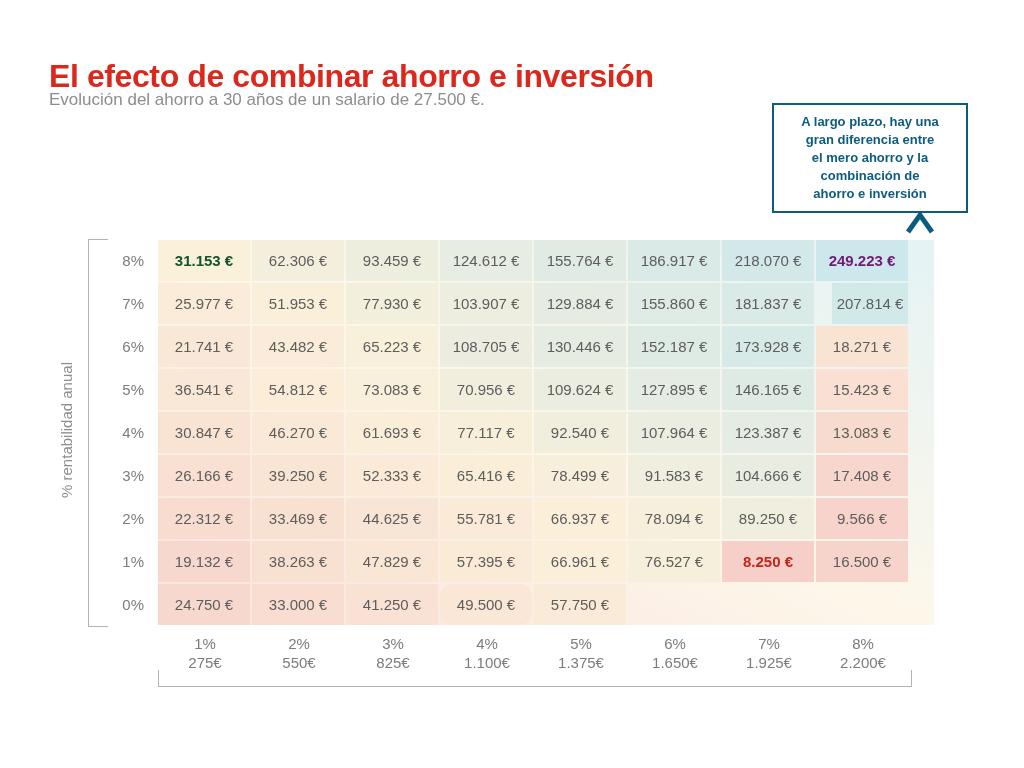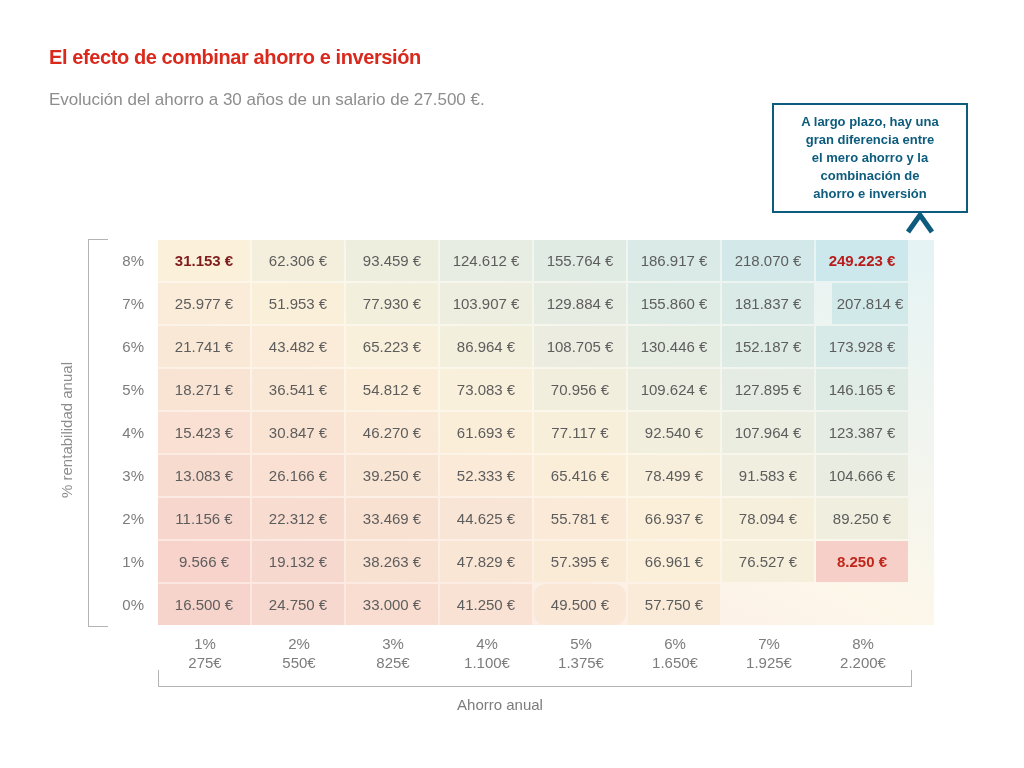--- a/index.html
+++ b/index.html
@@ -1,18 +1,18 @@
 <!DOCTYPE html>
 <html><head>
 <meta charset="utf-8">
 <style>
   html,body{margin:0;padding:0;background:#ffffff;}
   #stage{position:relative;width:1024px;height:768px;background:#ffffff;overflow:hidden;
          font-family:"Liberation Sans",sans-serif;}
-  .title{position:absolute;left:49px;top:46px;font-size:20px;font-weight:bold;letter-spacing:-0.4px;}
+  .title{position:absolute;left:49px;top:58px;font-size:32px;font-weight:bold;letter-spacing:-0.4px;}
   .subtitle{position:absolute;left:49px;top:90px;font-size:17px;color:#8d8d8d;}
   .callout{position:absolute;left:772px;top:103px;width:196px;box-sizing:border-box;
            border:2px solid #0d5c7d;color:#0d5c7d;font-size:13px;font-weight:bold;
            line-height:18px;text-align:center;padding:8px 5px;white-space:pre-line;}
   .arrow{position:absolute;left:902px;top:210px;}
   .ylabel-anchor{position:absolute;left:66px;top:430px;width:0;height:0;}
   .ylabel-anchor span{display:inline-block;white-space:nowrap;
            transform:translate(-50%,-50%) rotate(-90deg);
            font-size:15px;color:#8d8d8d;}
   .ybracket{position:absolute;left:88px;top:239px;width:20px;height:388px;box-sizing:border-box;
@@ -68,40 +68,39 @@
       <div class="rlabel">5%</div>
       <div class="rlabel">4%</div>
       <div class="rlabel">3%</div>
       <div class="rlabel">2%</div>
       <div class="rlabel">1%</div>
       <div class="rlabel">0%</div>
     </div>
 
   <div class="heatwrap">
     <div class="grid" id="heatgrid" style="color: rgb(93, 93, 93);">
-        <div class="cell" style="background: rgb(251, 240, 218); color: #7f1d1d; font-weight: bold;">31.153 €</div>
+        <div class="cell" style="background: rgb(251, 240, 218); color: #14532d; font-weight: bold;">31.153 €</div>
         <div class="cell" style="background: rgb(244, 239, 221);">62.306 €</div>
         <div class="cell" style="background: rgb(238, 238, 223);">93.459 €</div>
         <div class="cell" style="background: rgb(231, 237, 226);">124.612 €</div>
         <div class="cell" style="background: rgb(224, 235, 228);">155.764 €</div>
         <div class="cell" style="background: rgb(217, 234, 231);">186.917 €</div>
         <div class="cell" style="background: rgb(211, 233, 233);">218.070 €</div>
-        <div class="cell" style="background: rgb(204, 232, 236); color: #b91c1c; font-weight: bold;">249.223 €</div>
+        <div class="cell" style="background: rgb(204, 232, 236); color: #701a75; font-weight: bold;">249.223 €</div>
         <div class="cell" style="background: rgb(250, 236, 216);">25.977 €</div>
         <div class="cell" style="background: rgb(250, 240, 218);">51.953 €</div>
         <div class="cell" style="background: rgb(243, 239, 221);">77.930 €</div>
         <div class="cell" style="background: rgb(237, 238, 223);">103.907 €</div>
         <div class="cell" style="background: rgb(230, 236, 226);">129.884 €</div>
         <div class="cell" style="background: rgb(223, 235, 229);">155.860 €</div>
         <div class="cell" style="background: rgb(217, 234, 231);">181.837 €</div>
         <div class="cell" style="background: rgb(210, 233, 234); margin-left: 16px;">207.814 €</div>
         <div class="cell" style="background: rgb(250, 232, 214);">21.741 €</div>
         <div class="cell" style="background: rgb(250, 236, 216);">43.482 €</div>
         <div class="cell" style="background: rgb(249, 240, 219);">65.223 €</div>
-        <div class="cell" style="background: rgb(243, 239, 221);">86.964 €</div>
         <div class="cell" style="background: rgb(236, 237, 224);">108.705 €</div>
         <div class="cell" style="background: rgb(229, 236, 226);">130.446 €</div>
         <div class="cell" style="background: rgb(222, 235, 229);">152.187 €</div>
         <div class="cell" style="background: rgb(216, 234, 232);">173.928 €</div>
         <div class="cell" style="background: rgb(249, 228, 212);">18.271 €</div>
         <div class="cell" style="background: rgb(250, 232, 214);">36.541 €</div>
         <div class="cell" style="background: rgb(251, 237, 216);">54.812 €</div>
         <div class="cell" style="background: rgb(248, 240, 219);">73.083 €</div>
         <div class="cell" style="background: rgb(242, 238, 222);">70.956 €</div>
         <div class="cell" style="background: rgb(235, 237, 224);">109.624 €</div>
@@ -116,21 +115,21 @@
         <div class="cell" style="background: rgb(234, 237, 224);">107.964 €</div>
         <div class="cell" style="background: rgb(228, 236, 227);">123.387 €</div>
         <div class="cell" style="background: rgb(248, 219, 207);">13.083 €</div>
         <div class="cell" style="background: rgb(249, 224, 210);">26.166 €</div>
         <div class="cell" style="background: rgb(249, 229, 212);">39.250 €</div>
         <div class="cell" style="background: rgb(250, 234, 215);">52.333 €</div>
         <div class="cell" style="background: rgb(251, 238, 217);">65.416 €</div>
         <div class="cell" style="background: rgb(247, 239, 220);">78.499 €</div>
         <div class="cell" style="background: rgb(240, 238, 222);">91.583 €</div>
         <div class="cell" style="background: rgb(233, 237, 225);">104.666 €</div>
-        <div class="cell" style="background: rgb(247, 215, 205);">11.156 €</div>
+        <div class="cell" style="background: rgb(247, 215, 205);">17.408 €</div>
         <div class="cell" style="background: rgb(248, 220, 208);">22.312 €</div>
         <div class="cell" style="background: rgb(249, 225, 210);">33.469 €</div>
         <div class="cell" style="background: rgb(249, 229, 213);">44.625 €</div>
         <div class="cell" style="background: rgb(250, 234, 215);">55.781 €</div>
         <div class="cell" style="background: rgb(251, 239, 217);">66.937 €</div>
         <div class="cell" style="background: rgb(246, 239, 220);">78.094 €</div>
         <div class="cell" style="background: rgb(239, 238, 223);">89.250 €</div>
         <div class="cell" style="background: rgb(247, 211, 203);">9.566 €</div>
         <div class="cell" style="background: rgb(247, 216, 206);">19.132 €</div>
         <div class="cell" style="background: rgb(249, 225, 210);">38.263 €</div>
@@ -176,15 +175,14 @@
       <div class="xlabel">
         <div>7%</div>
         <div>1.925€</div>
       </div>
       <div class="xlabel">
         <div>8%</div>
         <div>2.200€</div>
       </div>
     </div>
   <div class="xbracket"></div>
-  <div class="xtitle">Ahorro anual</div>
 
 </div>
 
 </body></html>

